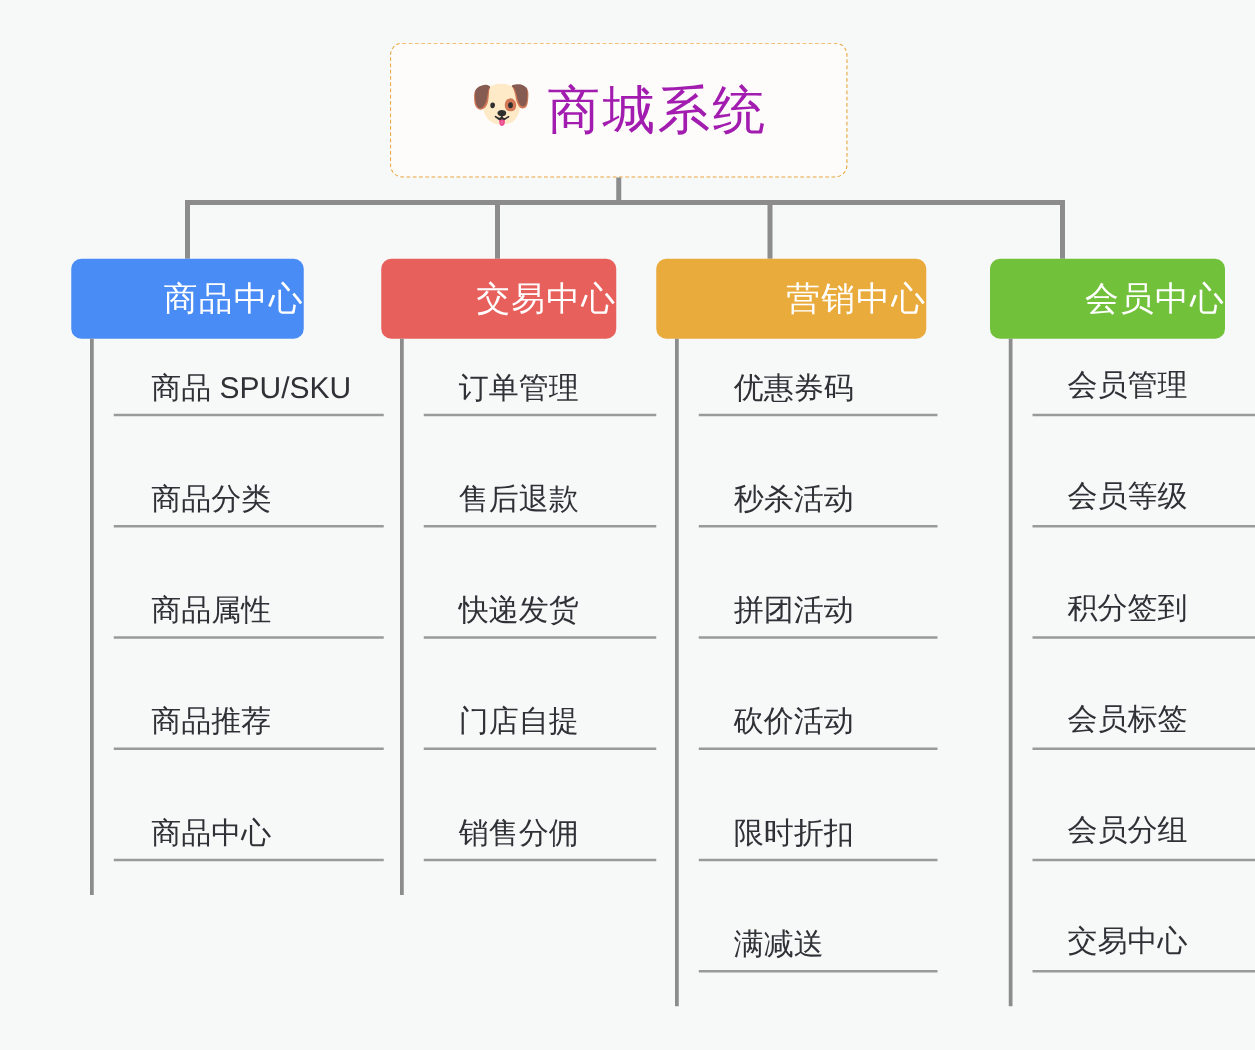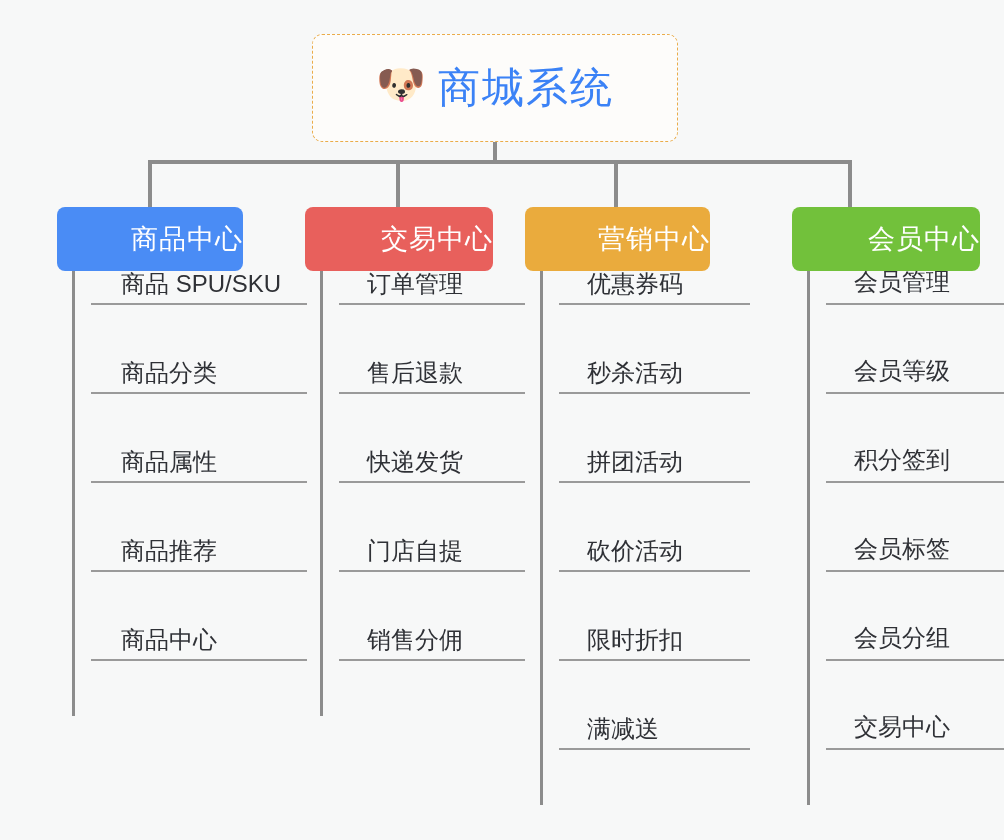--- a/index.html
+++ b/index.html
@@ -40,21 +40,21 @@
   .root-icon {
     font-size: 40px;
     line-height: 1;
     display: block;
     width: 48px;
     height: 48px;
     text-align: center;
   }
   .root-title {
     font-size: 42px;
-    color: #3b82f6;
+    color: #a21caf;
     letter-spacing: 2px;
     line-height: 1;
     white-space: nowrap;
   }
 
   
   .conn {
     position: absolute;
     background: #8c8c8c;
   }
@@ -97,36 +97,36 @@
     display: flex;
     align-items: center;
     justify-content: flex-end;
     color: #ffffff;
     font-size: 27px;
     letter-spacing: 1px;
     white-space: nowrap;
   }
   .column.c1 .cat-header { width: 186px; }
   .column.c2 .cat-header { width: 188px; }
-  .column.c3 .cat-header { width: 185px; }
+  .column.c3 .cat-header { width: 216px; }
   .column.c4 .cat-header { width: 188px; }
 
   
   .leaf-list {
     position: relative;
     margin-top: 0;
     padding-left: 16px;
     border-left: 3px solid #8c8c8c;
     margin-left: 15px;
     padding-top: 0;
   }
   .leaf-item {
     height: 89px;
     display: flex;
-    align-items: flex-start;
+    align-items: center;
     position: relative;
   }
   .leaf-label {
     display: block;
     width: 100%;
     box-sizing: border-box;
     padding: 0 0 6px 28px;
     border-bottom: 2px solid #9a9a9a;
     font-size: 24px;
     color: #2f3136;

